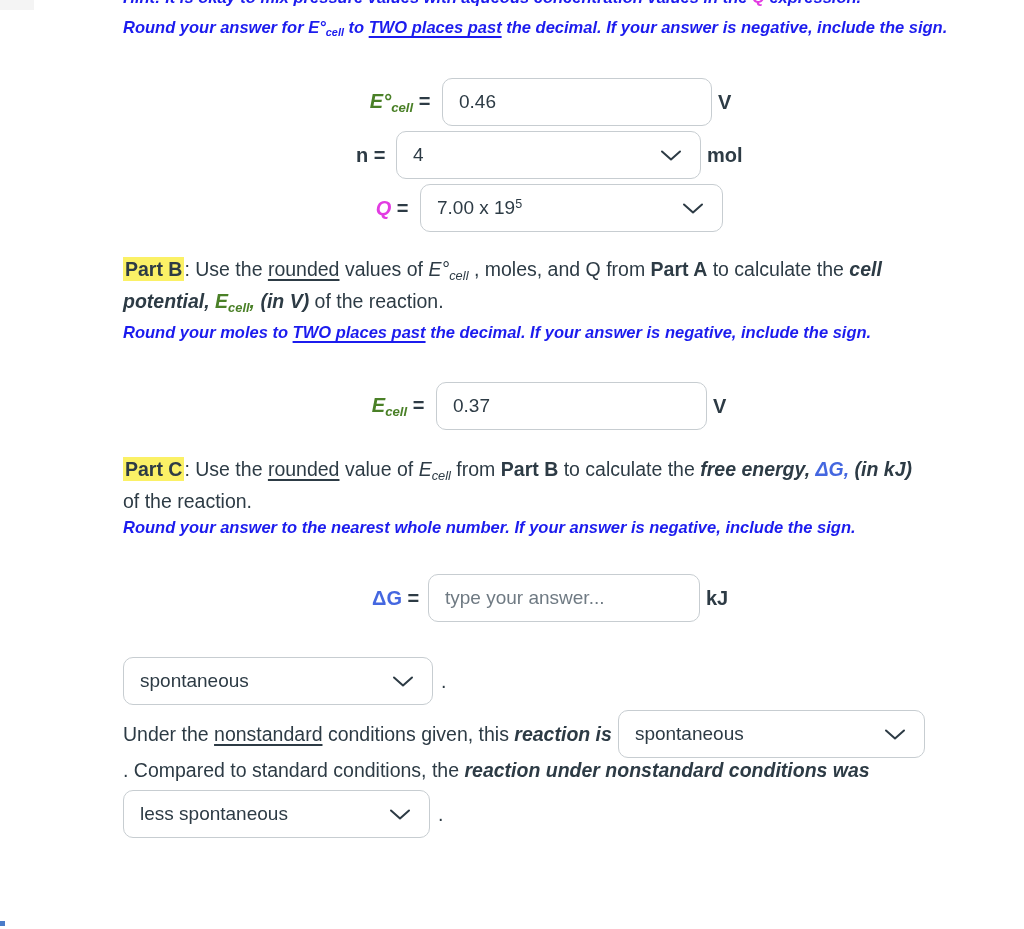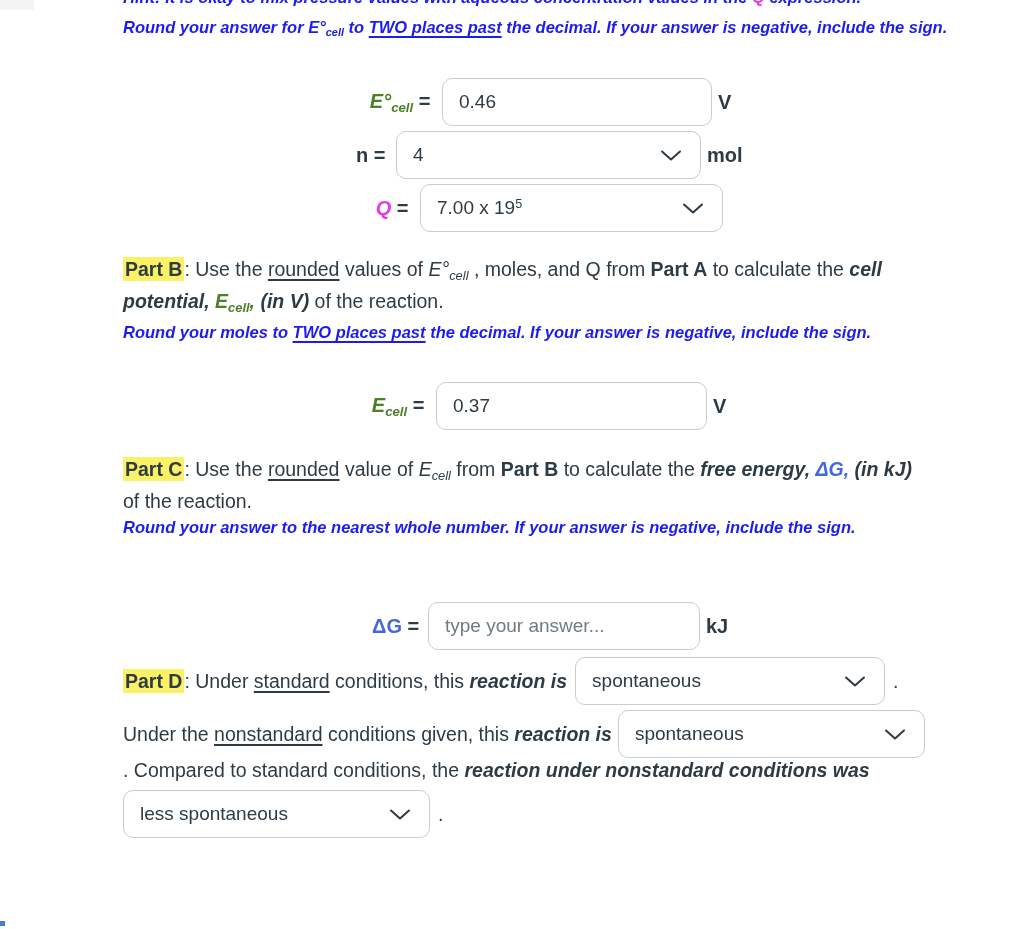--- a/index.html
+++ b/index.html
@@ -81,28 +81,27 @@
   <div class="row" style="top:374px;left:366px;">
     <div class="flabel" style="width:64px;"><span class="seg-bi seg-green">E</span><span class="seg-bi seg-green seg-sub">cell</span><span class="seg-b"> = </span></div>
     <input class="tinput" style="width: 271px;" value="0.37">
     <div class="unit">V</div>
   </div>
 
   <div class="para nowrap" style="top:455px;left:123px;"><span class="seg-hl seg-b">Part C</span><span>: Use the </span><span class="seg-u">rounded</span><span> value of </span><span class="seg-i">E</span><span class="seg-i seg-sub">cell</span><span> from </span><span class="seg-b">Part B</span><span> to calculate the </span><span class="seg-bi">free energy, </span><span class="seg-bi seg-blue">ΔG,</span><span> </span><span class="seg-bi">(in kJ)</span></div>
   <div class="para nowrap" style="top:487px;left:123px;"><span>of the reaction.</span></div>
   <div class="hint nowrap" style="top:517px;left:123px;"><span>Round your answer to the nearest whole number. If your answer is negative, include the sign.</span></div>
 
-  <div class="row" style="top:566px;left:372px;margin-top:28px;">
+  <div class="row" style="top:566px;left:372px;">
     <div class="flabel" style="width:50px;"><span class="seg-b seg-blue">ΔG</span><span class="seg-b"> = </span></div>
     <input class="tinput" style="width: 272px;" placeholder="type your answer...">
     <div class="unit">kJ</div>
   </div>
 
   <div class="row" style="top:649px;left:123px;gap:8px;">
-    <span class="ptext"><span class="seg-hl seg-b">Part D</span><span>: Under </span><span class="seg-u">standard</span><span> conditions, this </span><span class="seg-bi">reaction is</span></span>
     <div class="select" style="width:310px;">
       <span class="selval">spontaneous</span>
       <span class="chev">
         <svg width="22" height="11" viewBox="0 0 22 11">
             <polyline points="2,1.5 11,9.5 20,1.5" fill="none" stroke="#2d3b45" stroke-width="2" stroke-linecap="round" stroke-linejoin="round"></polyline>
           </svg>
       </span>
     </div>
     <span class="ptext">.</span>
   </div>

